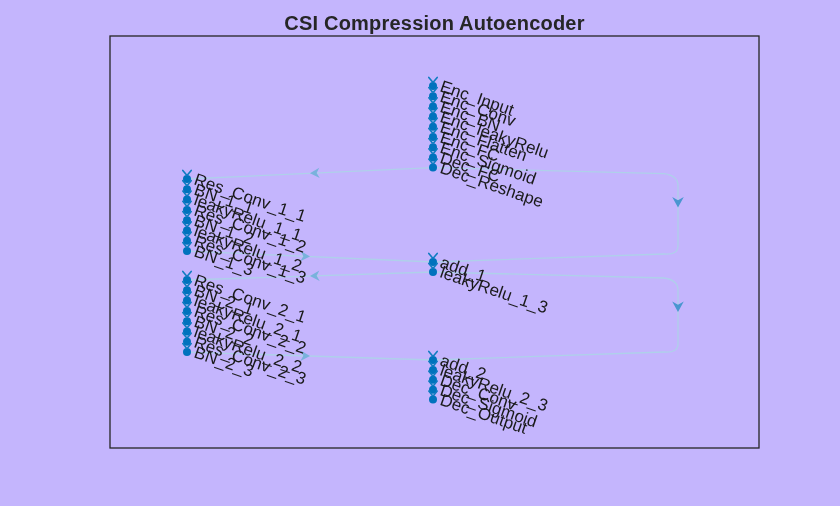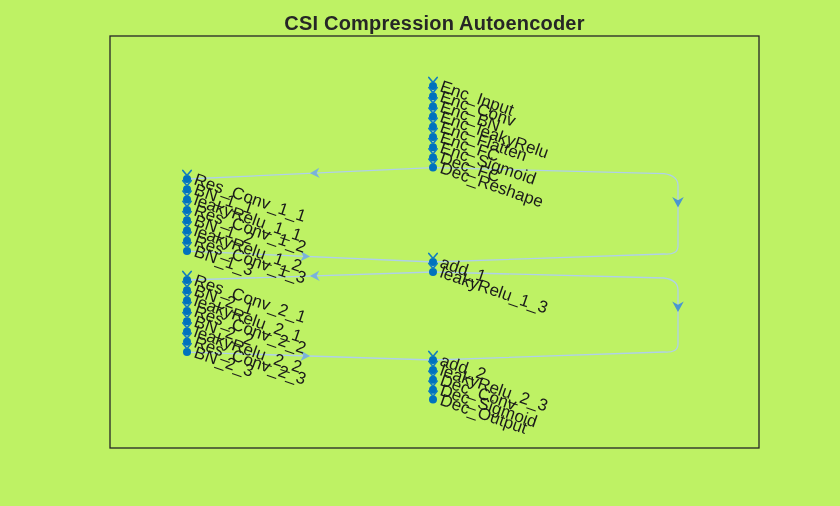--- a/index.html
+++ b/index.html
@@ -5,21 +5,21 @@
   html, body {
     margin: 0;
     padding: 0;
     background: #ffffff;
     font-family: "Liberation Sans", "DejaVu Sans", sans-serif;
   }
   .figure {
     position: relative;
     width: 840px;
     height: 506px;
-    background: #bef264;
+    background: #c4b5fd;
     overflow: hidden;
   }
   .figure-title {
     position: absolute;
     left: 110px;
     top: 12px;
     width: 649px;
     text-align: center;
     font-size: 20px;
     font-weight: bold;

